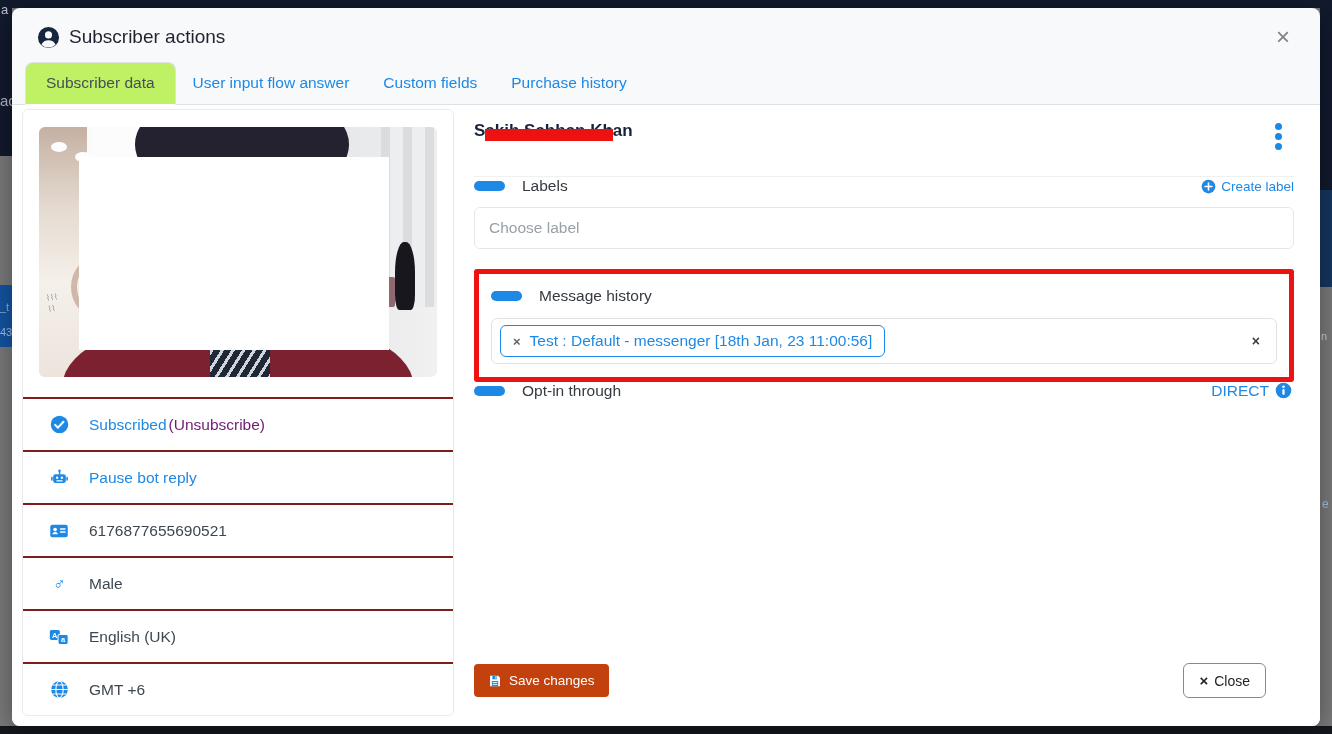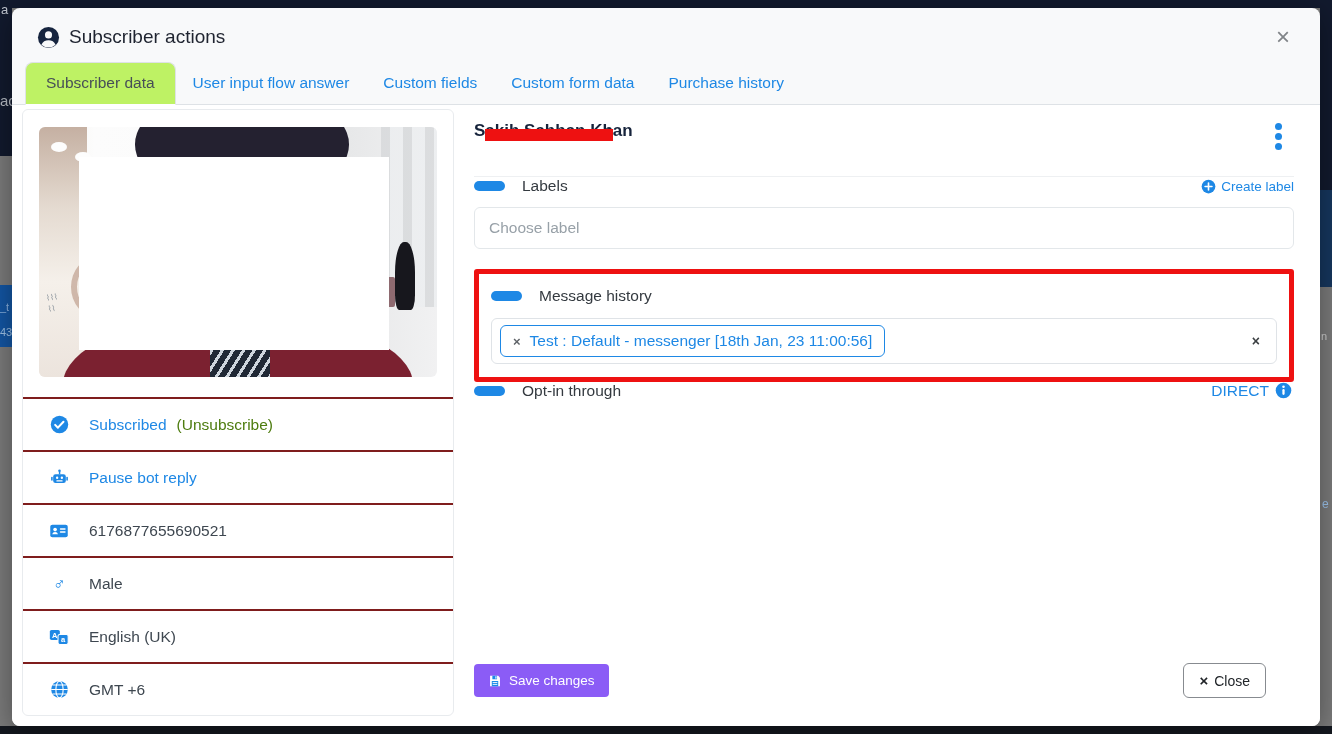--- a/index.html
+++ b/index.html
@@ -59,21 +59,21 @@
   .ph-arc { position:absolute; left:8%; top:52%; width:13%; height:24%;
     border:6px solid #b08a76; border-radius:50%; clip-path:inset(0 55% 0 0); opacity:.55; }
   .ph-scribble { position:absolute; left:2%; top:66%; font-size:8px; color:#8b949c;
     transform:rotate(-8deg); line-height:1.4; }
   .ph-redact { position:absolute; left:10%; top:12%; width:78%; height:77%; background:#ffffff; }
 
   .row { display:flex; align-items:center; height:53px; padding-left:26px;
     border-top:2px solid #7f1d1d; font-size:15.5px; color:#3e4750; }
   .row .ric { width:20px; display:flex; justify-content:center; margin-right:20px; flex-shrink:0; }
   .link-blue { color:#1e88e5; }
-  .muted { color:#4d7c0f; margin-left:10px; }
+  .muted { color:#701a75; margin-left:2px; }
   .mars { color:#1e88e5; font-size:17px; font-weight:bold; }
 
   
   .panel { flex:1; margin-left:20px; display:flex; flex-direction:column; padding:12px 0 28px; }
   .name-row { display:flex; justify-content:space-between; align-items:flex-start; }
   .name { position:relative; font-size:17px; font-weight:bold; color:#16233b; }
   .name-redact { position:absolute; left:11px; top:8px; width:128px; height:12px;
     background:#ee1111; }
   .kebab { display:flex; flex-direction:column; gap:3px; margin:2px 12px 0 0; cursor:pointer; }
   .kebab span { width:7px; height:7px; border-radius:50%; background:#1e88e5; }
@@ -99,21 +99,21 @@
   .chip { display:flex; align-items:center; gap:9px; border:1px solid #1e88e5; border-radius:6px;
     color:#1e88e5; font-size:15.5px; padding:6px 12px; cursor:pointer; background:#fff; }
   .chip-x { color:#5f6368; font-size:13px; font-weight:bold; }
   .clear-x { margin-left:auto; color:#3c4043; font-size:14px; font-weight:bold; cursor:pointer; }
 
   .direct { display:flex; align-items:flex-start; gap:6px; margin-right:2px; }
   .direct-txt { color:#1e88e5; font-size:15.5px; }
 
   .spacer { flex:1; }
   .footer { display:flex; justify-content:space-between; align-items:center; }
-  .btn-save { display:flex; align-items:center; gap:7px; background:#8b5cf6; color:#fff;
+  .btn-save { display:flex; align-items:center; gap:7px; background:#c2410c; color:#fff;
     border:none; border-radius:4px; padding:9px 14px; font-size:13.5px; cursor:pointer;
     font-family:"Liberation Sans", sans-serif; }
   .btn-close { display:flex; align-items:center; gap:6px; background:#fff; color:#212529;
     border:1px solid #878b90; border-radius:6px; padding:8px 15px; font-size:14px;
     cursor:pointer; font-family:"Liberation Sans", sans-serif; margin-right:28px; }
   .btn-close .x { font-weight:bold; font-size:15px; }
 </style>
 </head>
 <body>
 
@@ -143,21 +143,20 @@
         </svg>
       </span>
       <span class="modal-title">Subscriber actions</span>
       <span class="modal-close">×</span>
     </div>
 
     <div class="tabs">
       <div class="tab active">Subscriber data</div>
       <div class="tab">User input flow answer</div>
       <div class="tab">Custom fields</div>
-      <div class="tab">Custom form data</div>
       <div class="tab">Purchase history</div>
     </div>
 
     <div class="content">
 
       <div class="card">
         <div class="photo-wrap">
           <div class="photo">
             <div class="ph-left"></div>
             <div class="ph-dot1"></div>

